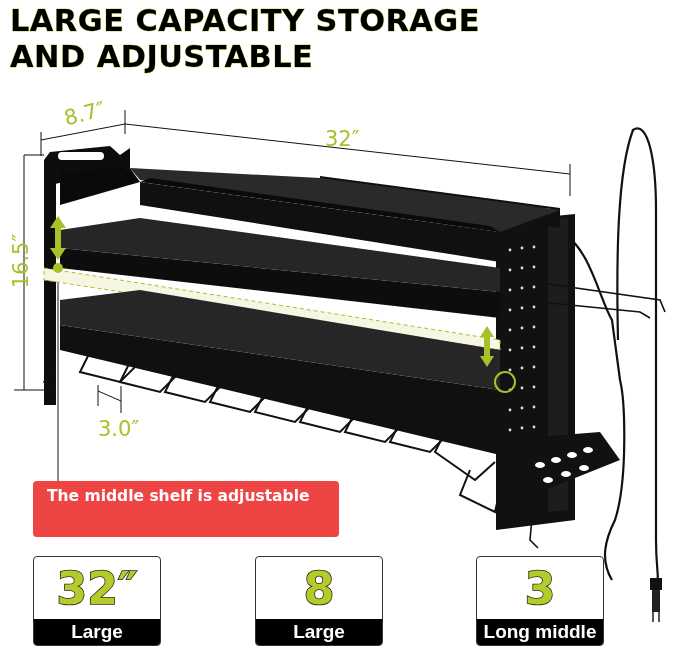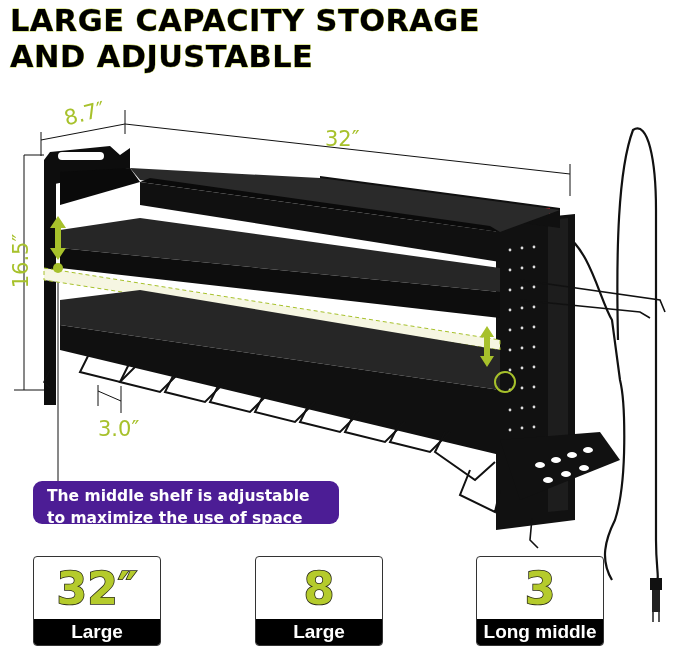--- a/index.html
+++ b/index.html
@@ -4,21 +4,21 @@
 <style>
   html,body{margin:0;padding:0;background:#fff;}
   body{width:679px;height:647px;position:relative;overflow:hidden;font-family:"Liberation Sans",sans-serif;}
   .headline{position:absolute;left:10px;top:2px;margin:0;font-family:"DejaVu Sans",sans-serif;font-weight:900;font-size:31px;line-height:36px;color:#000;letter-spacing:0.5px;-webkit-text-stroke:0.8px #c8d84a;paint-order:stroke fill;transform:scaleX(0.98);transform-origin:left top;}
   .dim{position:absolute;font-family:"DejaVu Sans",sans-serif;color:#a7c12b;font-size:21px;line-height:22px;}
   .dim-w{left:325px;top:128px;}
   .dim-d{left:62px;top:108px;transform:rotate(-14deg);transform-origin:left top;}
   .dim-h{left:-6px;top:250px;transform:rotate(-90deg);transform-origin:center;}
   .dim-s{left:98px;top:418px;}
   svg.product{position:absolute;left:0;top:0;}
-  .callout{position:absolute;left:33px;top:481px;width:306px;height:43px;background:#4c1d95;border-radius:9px;color:#fff;font-family:"DejaVu Sans",sans-serif;font-weight:bold;font-size:15.5px;line-height:22px;padding:4px 0 0 14px;box-sizing:border-box;}
+  .callout{position:absolute;left:33px;top:481px;width:306px;height:56px;background:#ef4444;border-radius:4px;color:#fff;font-family:"DejaVu Sans",sans-serif;font-weight:bold;font-size:15.5px;line-height:22px;padding:4px 0 0 14px;box-sizing:border-box;}
   .callout span{display:block;}
   .stat{position:absolute;top:556px;width:128px;height:90px;border:1px solid #333;border-radius:4px;background:#fff;overflow:hidden;box-sizing:border-box;}
   .stat .num{position:absolute;left:0;right:0;top:6px;text-align:center;font-family:"DejaVu Sans",sans-serif;font-weight:900;font-size:44px;line-height:52px;color:#b5cb2c;-webkit-text-stroke:1.6px #2a2a1a;paint-order:stroke fill;}
   .stat .lbl{position:absolute;left:0;right:0;bottom:0;height:26px;background:#000;color:#fff;text-align:center;font-family:"Liberation Sans",sans-serif;font-weight:bold;font-size:19px;line-height:26px;transform-origin:center;}
   .s1{left:33px;}
   .s2{left:255px;}
   .s3{left:476px;}
 </style>
 </head>
 <body>
@@ -167,21 +167,20 @@
   <circle cx="505" cy="382" r="10" fill="none" stroke="#a7c12b" stroke-width="2"></circle>
 </svg>
 
 <div class="dim dim-w">32″</div>
 <div class="dim dim-d">8.7″</div>
 <div class="dim dim-h">16.5″</div>
 <div class="dim dim-s">3.0″</div>
 
 <div class="callout">
   <span>The middle shelf is adjustable</span>
-  <span>to maximize the use of space</span>
 </div>
 
 <div class="stat s1">
   <div class="num">32″</div>
   <div class="lbl">Large Capacity</div>
 </div>
 <div class="stat s2">
   <div class="num">8</div>
   <div class="lbl">Large Holders</div>
 </div>

